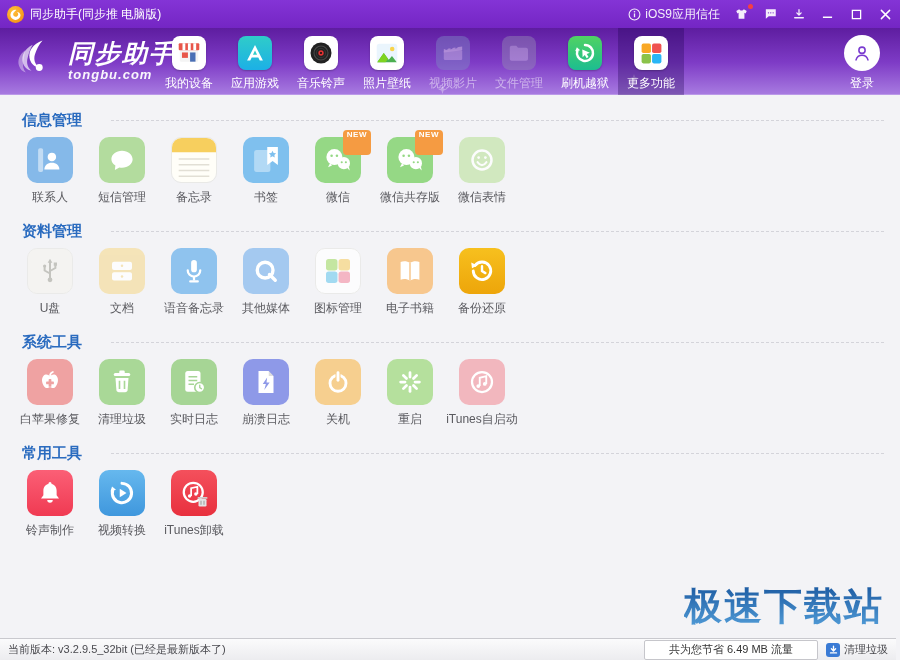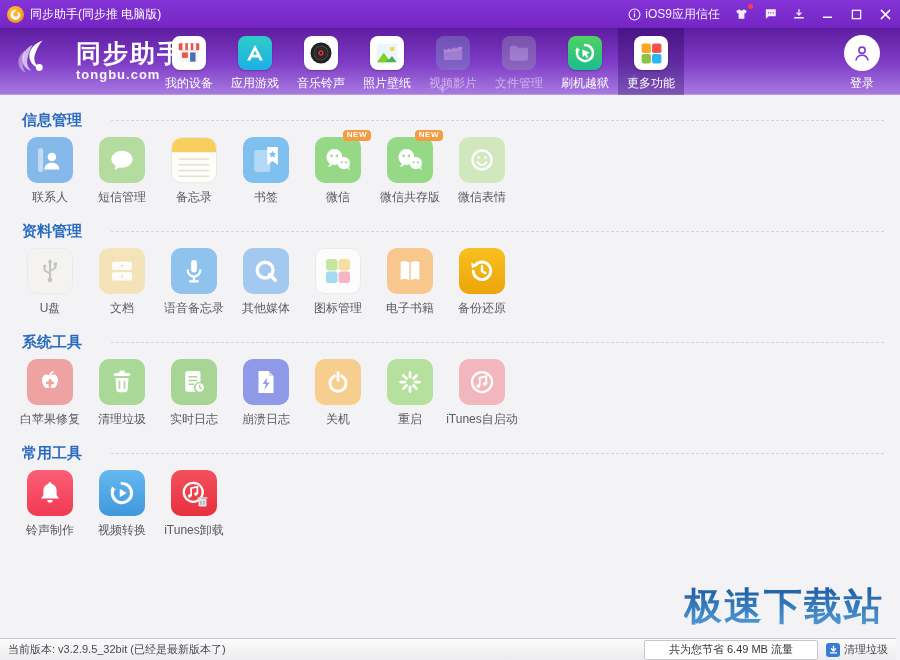--- a/index.html
+++ b/index.html
@@ -19,21 +19,21 @@
     cursor:default; opacity:.92; }
   .tb-badge-dot { position:absolute; top:4px; right:3px; width:5px; height:5px;
     border-radius:50%; background:#ff4038; }
   .winbtn { width:29px; height:100%; display:flex; align-items:center; justify-content:center; }
 
   
   .navbar { position:absolute; top:28px; left:0; right:0; height:67px;
     background:linear-gradient(180deg,#5e1da0 0%,#7e3bc6 52%,#a77ae0 100%);
     border-bottom:1px solid #bb99e8; }
   .brand { position:absolute; left:10px; top:7px; display:flex; align-items:center; color:#fff; }
-  .brand-text { margin-left:14px; line-height:1; }
+  .brand-text { margin-left:6px; line-height:1;font-style:italic; }
   .brand-title { font-size:25px; font-weight:bold; letter-spacing:2px; }
   .brand-domain { font-size:13px; font-weight:bold; opacity:.95; margin-top:2px; letter-spacing:1px; }
   .nav-items { position:absolute; left:156px; top:0; height:60px; display:flex; }
   .nav-item { width:66px; height:67px; display:flex; flex-direction:column; align-items:center;
     padding-top:8px; cursor:pointer; }
   .nav-item.selected { background:rgba(25,0,75,.30); }
   .nav-tile { width:34px; height:34px; border-radius:8px; display:flex; align-items:center;
     justify-content:center; box-shadow:0 1px 2px rgba(0,0,0,.25); }
   .nav-label { margin-top:5px; font-size:12px; color:#fff; }
   .nav-item.dimmed .nav-tile { opacity:.45; box-shadow:none; }
@@ -53,21 +53,21 @@
   .sec-title { font-size:15px; font-weight:bold; color:var(--section-title,#2a6bbf); margin-left:8px; }
   .sec-dash { flex:1; margin:0 16px 0 12px; border-top:1px dashed #d4d4da; }
   .sec-row { display:flex; margin-top:7px; }
   .cell { width:72px; display:flex; flex-direction:column; align-items:center; cursor:pointer; }
   .tile { position:relative; width:46px; height:46px; border-radius:10px;
     display:flex; align-items:center; justify-content:center; }
   .tile.bordered { border:1px solid #e9e9e6; }
   .tile.faded { opacity:.8; }
   .cell-label { margin-top:6px; font-size:12px; color:#5a5a5f; white-space:nowrap; }
   .badge { position:absolute; top:-7px; right:-10px; background:var(--badge,#f59b42);
-    color:#fff; font-size:8px; font-weight:bold; padding:1px 4px 2px; border-radius:4px;
+    color:#fff; font-size:8px; font-weight:bold; padding:1px 4px 16px; border-radius:4px;
     line-height:1; letter-spacing:.5px; }
 
   
   .watermark { position:absolute; right:16px; bottom:28px; font-size:38px; font-weight:bold;
     letter-spacing:2px; color:#2a6db5;
     background:linear-gradient(180deg,var(--wm1,#17549c),var(--wm2,#57a3dd));
     -webkit-background-clip:text; background-clip:text; -webkit-text-fill-color:transparent; }
 
   
   .statusbar { position:absolute; left:0; right:4px; bottom:0; height:22px;

